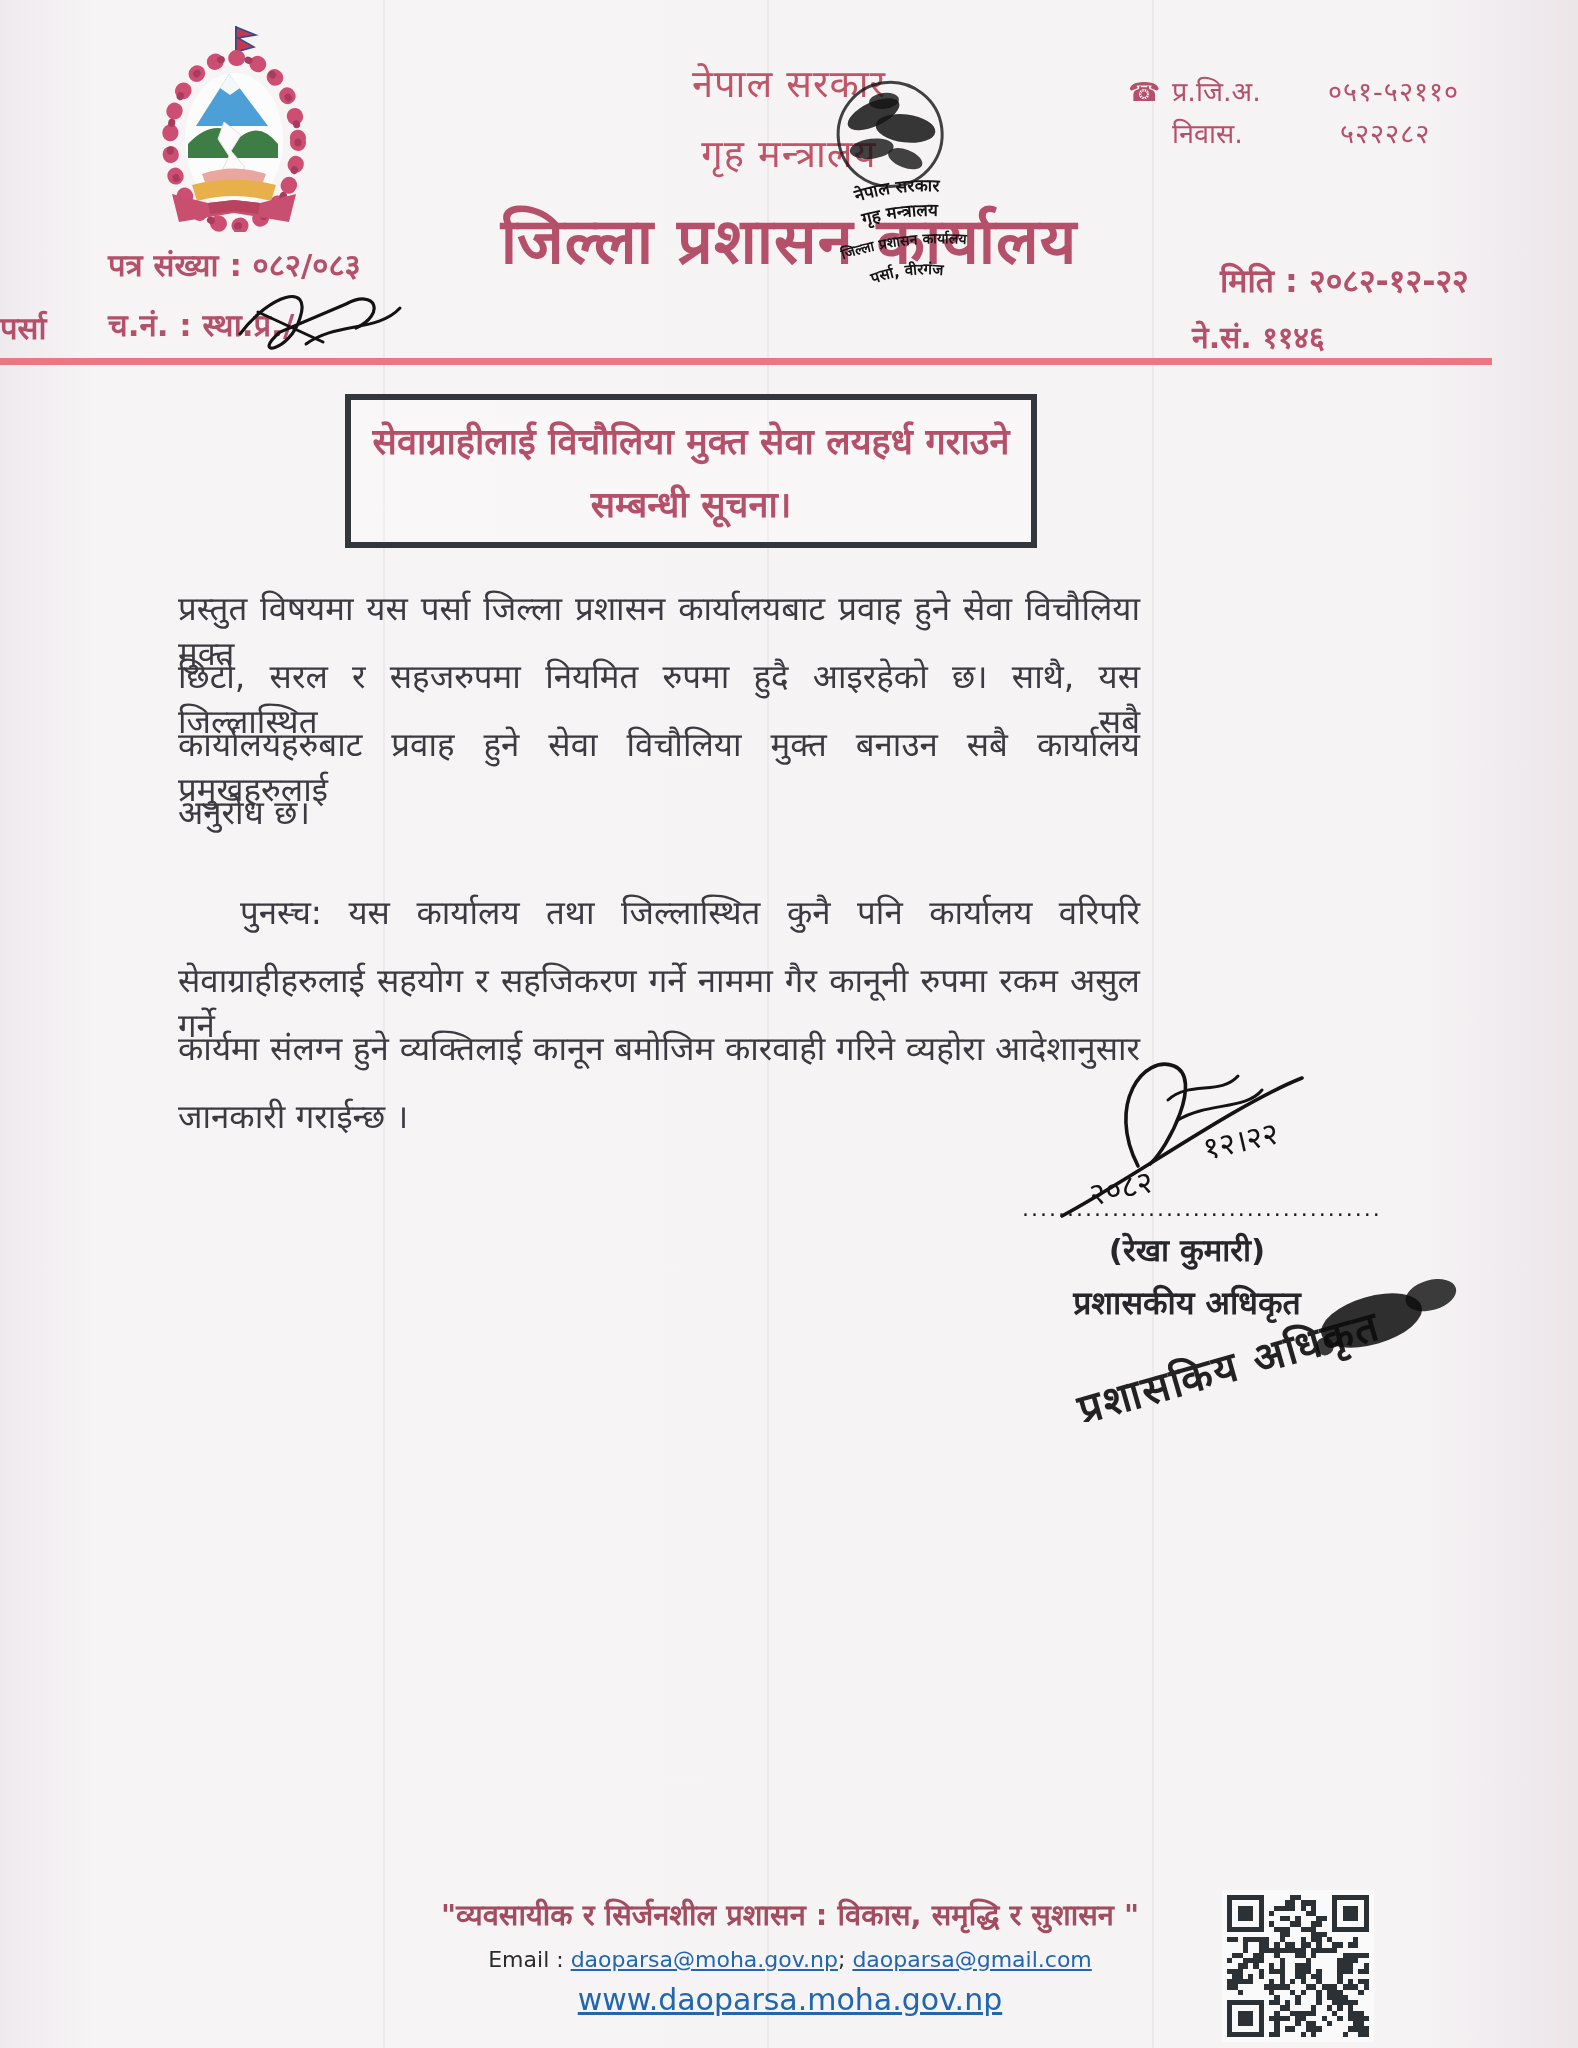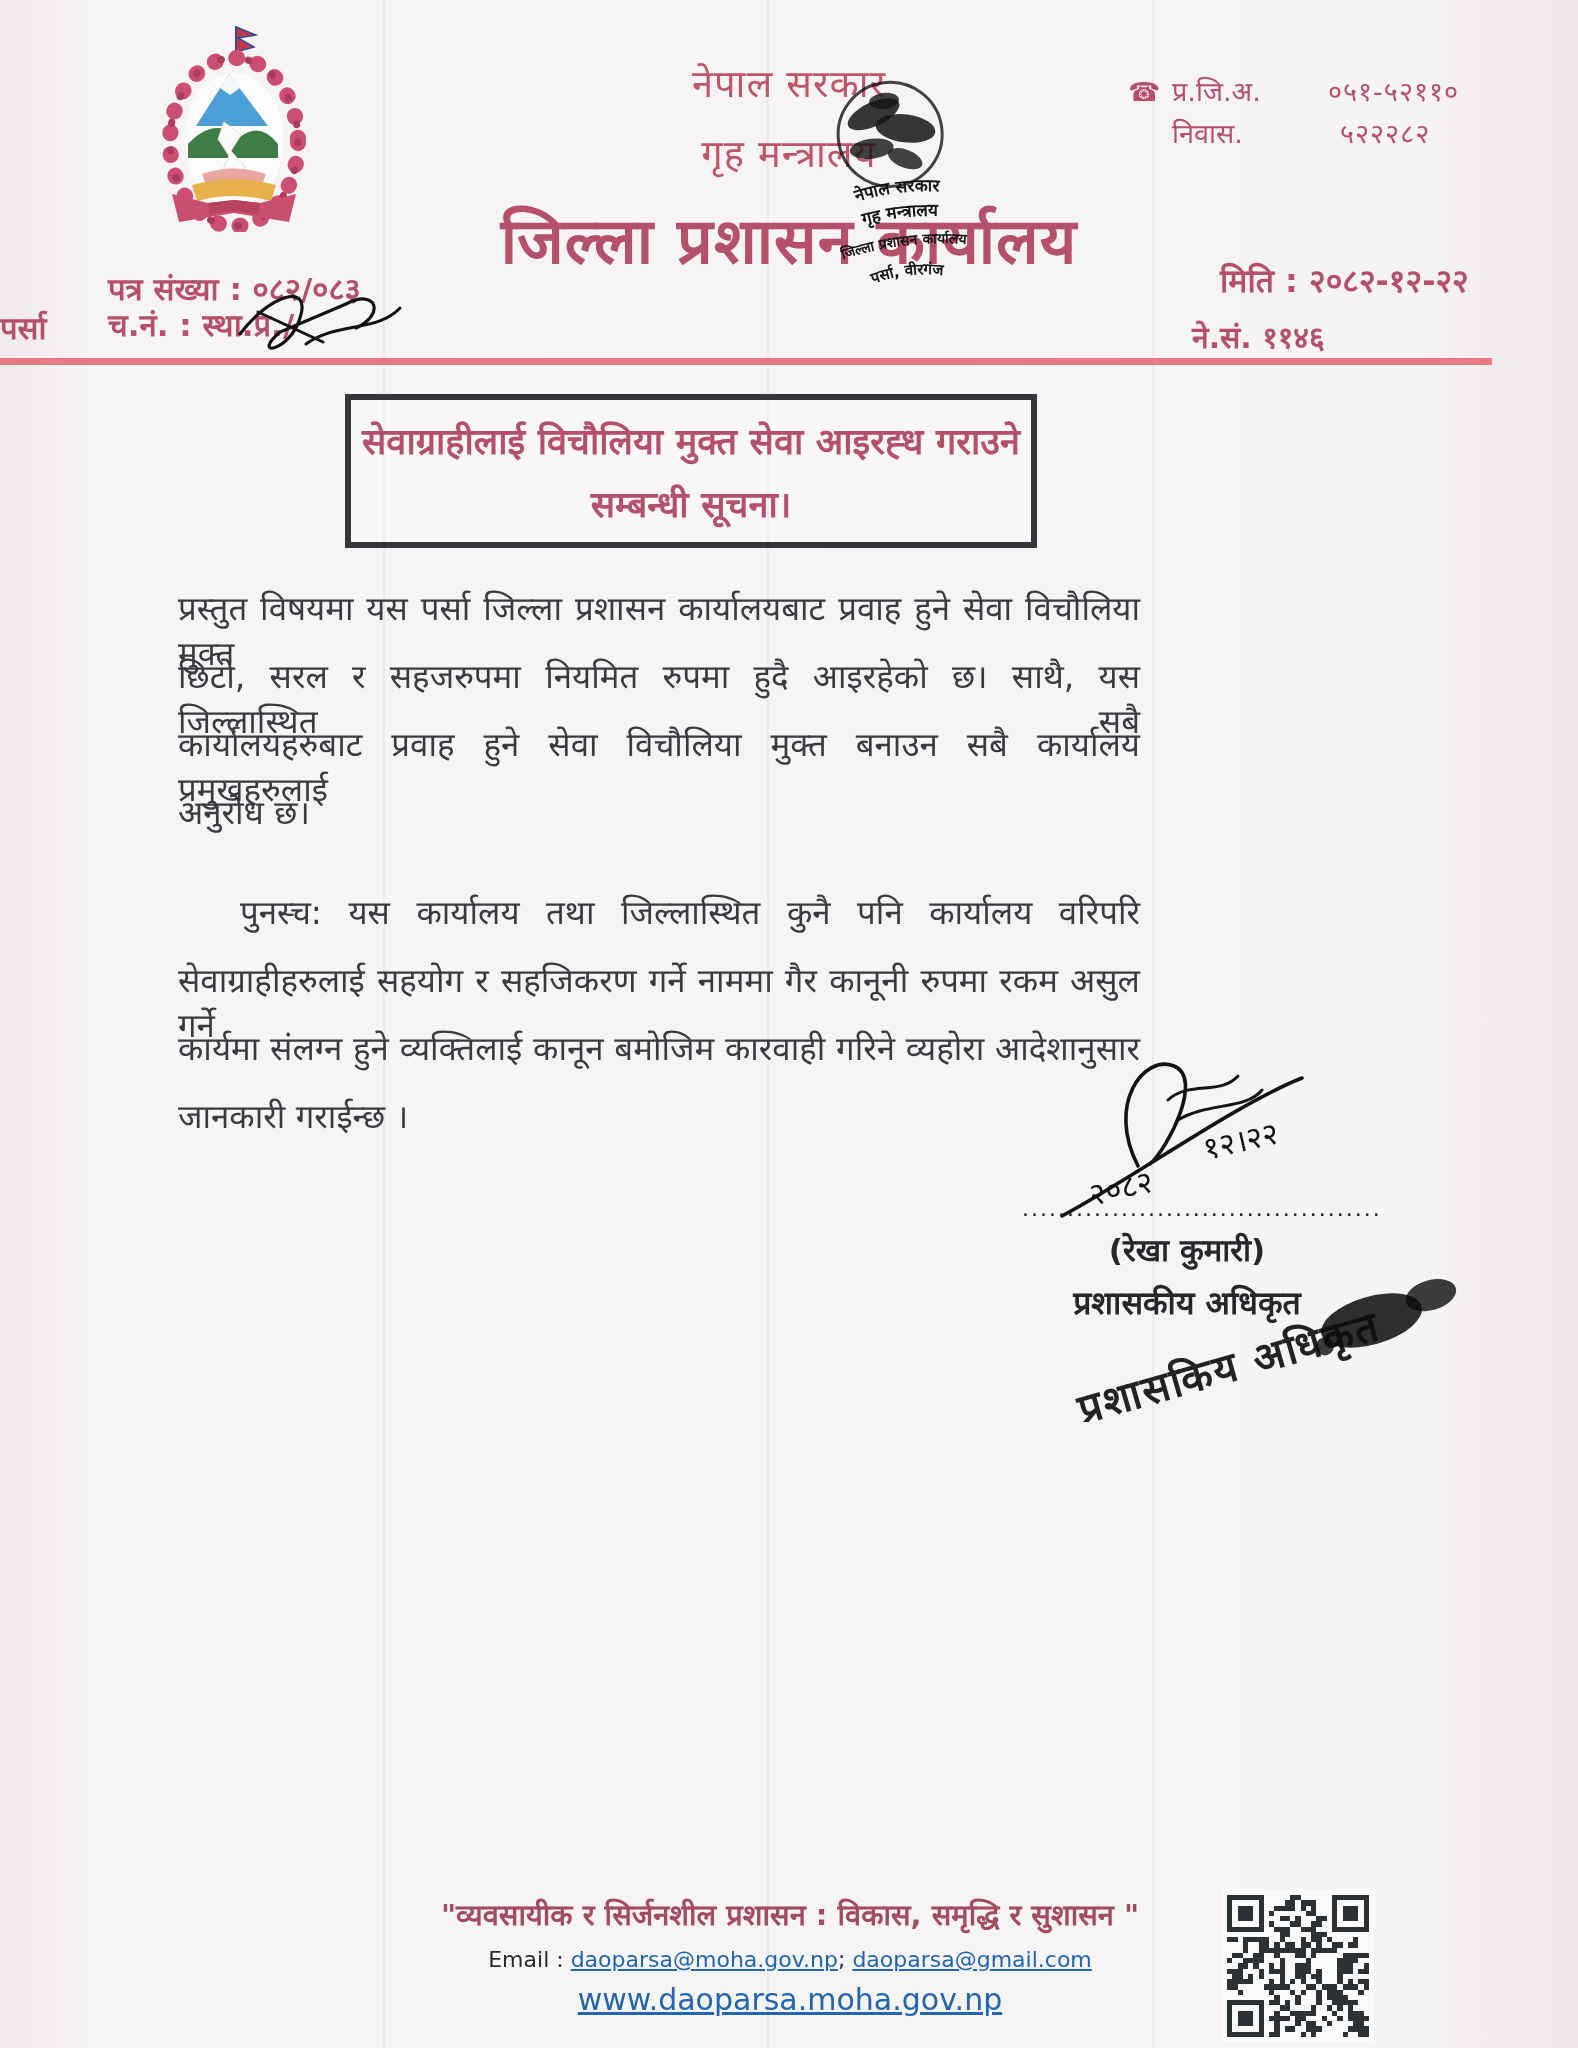--- a/index.html
+++ b/index.html
@@ -13,21 +13,21 @@
   .abs{position:absolute;}
   .maroon{color:#b5506a;}
   .redtxt{color:#c05568;}
   
   .streak{position:absolute;top:0;bottom:0;width:2px;background:rgba(140,110,125,.08);}
   
   .govt{left:0;right:0;top:56px;text-align:center;font-size:38px;letter-spacing:1px;}
   .ministry{left:0;right:0;top:126px;text-align:center;font-size:38px;letter-spacing:1px;}
   .office{left:0;right:0;top:196px;text-align:center;font-size:63px;font-weight:bold;letter-spacing:1px;}
   .district{left:0;right:0;top:306px;text-align:left;font-size:31px;font-weight:bold;}
-  .letter-no{left:108px;top:243px;font-size:31px;font-weight:bold;margin-top:24px;}
+  .letter-no{left:108px;top:243px;font-size:31px;font-weight:bold;}
   .ref-no{left:108px;top:303px;font-size:31px;font-weight:bold;}
   .contacts{left:1128px;top:72px;font-size:27px;}
   .contact-row{display:flex;align-items:baseline;height:42px;}
   .contact-icon{width:44px;font-size:26px;color:#b5506a;}
   .contact-label{width:156px;color:#b5506a;}
   .contact-value{color:#b5506a;letter-spacing:1px;}
   .date-line{left:1180px;top:258px;font-size:32px;font-weight:bold;margin-left:40px;}
   .ns-line{left:1192px;top:316px;font-size:30px;font-weight:bold;}
   .rule{left:0;top:358px;width:1492px;height:7px;background:#e87884;}
   
@@ -134,21 +134,21 @@
       </text>
       <text font-size="15" font-weight="bold" text-anchor="middle">
         <textPath href="#arc4" startOffset="50%">पर्सा, वीरगंज</textPath>
       </text>
     </g>
   </svg>
 
   <div class="abs rule"></div>
 
   <div class="abs subject-box">
-    <div class="subject-l1">सेवाग्राहीलाई विचौलिया मुक्त सेवा आइरह्ध गराउने</div>
+    <div class="subject-l1">सेवाग्राहीलाई विचौलिया मुक्त सेवा लयहर्ध गराउने</div>
     <div class="subject-l2">सम्बन्धी सूचना।</div>
   </div>
 
   <div class="abs bodyblock">
     <div class="line full">प्रस्तुत विषयमा यस पर्सा जिल्ला प्रशासन कार्यालयबाट प्रवाह हुने सेवा विचौलिया मुक्त</div>
     <div class="line full">छिटो, सरल र सहजरुपमा नियमित रुपमा हुदै आइरहेको छ। साथै, यस जिल्लास्थित सबै</div>
     <div class="line full">कार्यालयहरुबाट प्रवाह हुने सेवा विचौलिया मुक्त बनाउन सबै कार्यालय प्रमुखहरुलाई</div>
     <div class="line">अनुरोध छ।</div>
     <div class="line full indent p2">पुनस्च: यस कार्यालय तथा जिल्लास्थित कुनै पनि कार्यालय वरिपरि</div>
     <div class="line full">सेवाग्राहीहरुलाई सहयोग र सहजिकरण गर्ने नाममा गैर कानूनी रुपमा रकम असुल गर्ने</div>

